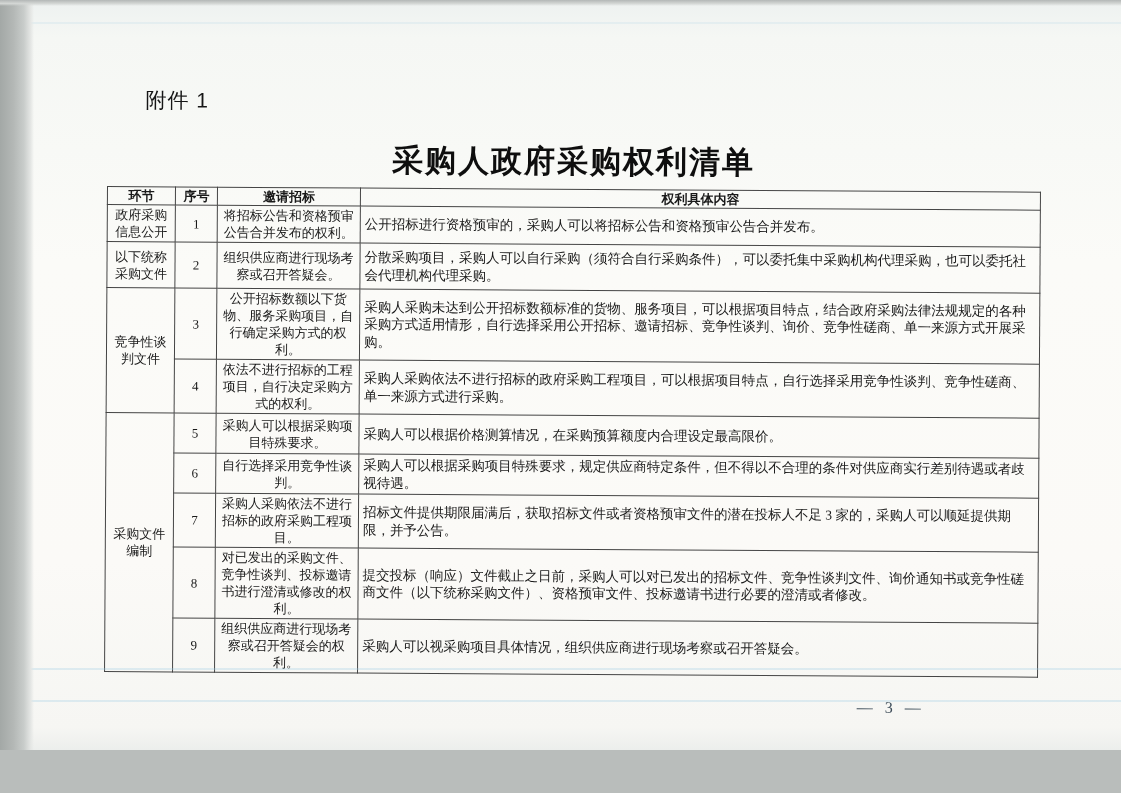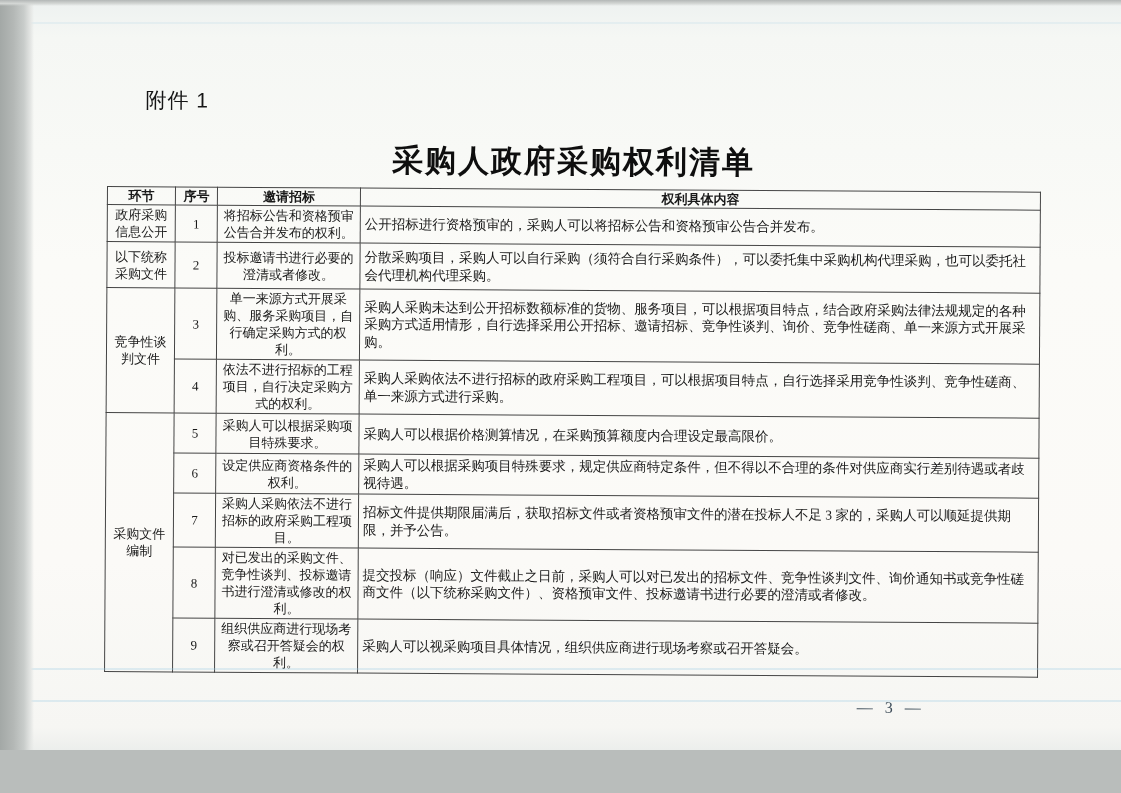--- a/index.html
+++ b/index.html
@@ -69,43 +69,43 @@
       </tr>
       <tr class="h37">
         <td class="stage">政府采购信息公开</td>
         <td class="seq">1</td>
         <td class="item">将招标公告和资格预审公告合并发布的权利。</td>
         <td class="cdetail">公开招标进行资格预审的，采购人可以将招标公告和资格预审公告合并发布。</td>
       </tr>
       <tr class="h46">
         <td class="stage">以下统称采购文件</td>
         <td class="seq">2</td>
-        <td class="item">投标邀请书进行必要的澄清或者修改。</td>
+        <td class="item">组织供应商进行现场考察或召开答疑会。</td>
         <td class="cdetail">分散采购项目，采购人可以自行采购（须符合自行采购条件），可以委托集中采购机构代理采购，也可以委托社会代理机构代理采购。</td>
       </tr>
       <tr class="h64">
         <td class="stage" rowspan="2">竞争性谈判文件</td>
         <td class="seq">3</td>
-        <td class="item">单一来源方式开展采购、服务采购项目，自行确定采购方式的权利。</td>
+        <td class="item">公开招标数额以下货物、服务采购项目，自行确定采购方式的权利。</td>
         <td class="cdetail">采购人采购未达到公开招标数额标准的货物、服务项目，可以根据项目特点，结合政府采购法律法规规定的各种采购方式适用情形，自行选择采用公开招标、邀请招标、竞争性谈判、询价、竞争性磋商、单一来源方式开展采购。</td>
       </tr>
       <tr class="h47">
         <td class="seq">4</td>
         <td class="item">依法不进行招标的工程项目，自行决定采购方式的权利。</td>
         <td class="cdetail">采购人采购依法不进行招标的政府采购工程项目，可以根据项目特点，自行选择采用竞争性谈判、竞争性磋商、单一来源方式进行采购。</td>
       </tr>
       <tr class="h40">
         <td class="stage" rowspan="5">采购文件编制</td>
         <td class="seq">5</td>
         <td class="item">采购人可以根据采购项目特殊要求。</td>
         <td class="cdetail">采购人可以根据价格测算情况，在采购预算额度内合理设定最高限价。</td>
       </tr>
       <tr class="h40">
         <td class="seq">6</td>
-        <td class="item">设定供应商资格条件的权利。</td>
+        <td class="item">自行选择采用竞争性谈判。</td>
         <td class="cdetail">采购人可以根据采购项目特殊要求，规定供应商特定条件，但不得以不合理的条件对供应商实行差别待遇或者歧视待遇。</td>
       </tr>
       <tr class="h53">
         <td class="seq">7</td>
         <td class="item">采购人采购依法不进行招标的政府采购工程项目。</td>
         <td class="cdetail">招标文件提供期限届满后，获取招标文件或者资格预审文件的潜在投标人不足 3 家的，采购人可以顺延提供期限，并予公告。</td>
       </tr>
       <tr class="h70">
         <td class="seq">8</td>
         <td class="item">对已发出的采购文件、竞争性谈判、投标邀请书进行澄清或修改的权利。</td>

